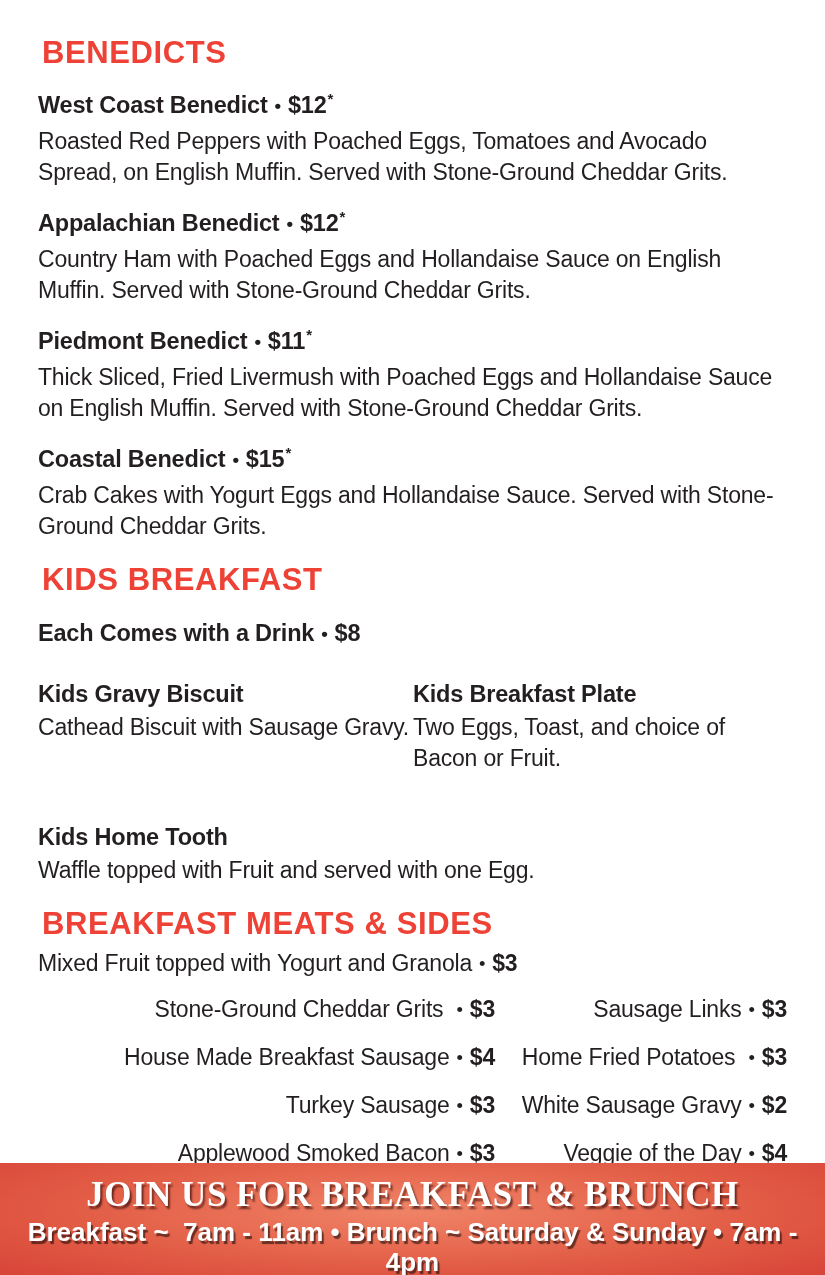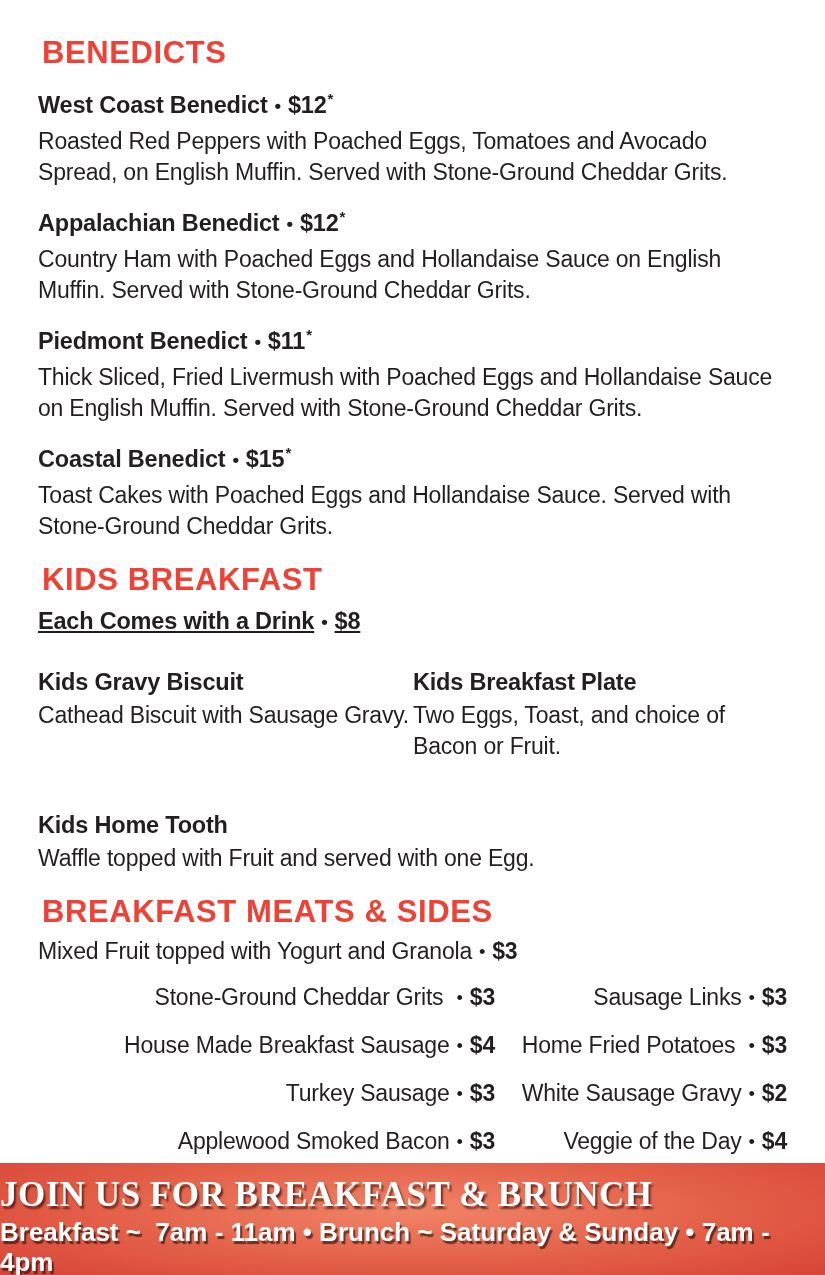--- a/index.html
+++ b/index.html
@@ -38,21 +38,21 @@
     line-height:31px;
     font-weight:400;
   }
   .bullet { font-size:0.8em; margin:0 7px; display:inline-block; transform:translateY(-1px); }
   .price { font-weight:700; }
   .note-mark {
     font-size:15px; font-weight:700;
     position:relative; top:-9px; margin-left:1px;
   }
 
-  .kids-note { font-size:23.5px; font-weight:700; line-height:28px; margin-top:12px;text-decoration:underline; }
+  .kids-note { font-size:23.5px; font-weight:700; line-height:28px; margin-top:24px; }
   .kids-grid {
     display:grid;
     grid-template-columns:375px 1fr;
     margin-top:32px;
   }
   .kids-item .item-desc { max-width:330px; }
   .kids-item-right .item-desc { max-width:390px; }
   .kids-sweet { margin-top:28px; }
   .kids-sweet .item-desc { max-width:700px; }
 
@@ -71,20 +71,21 @@
     margin-top:13px;
     max-width:755px;
   }
 
   .footer-banner {
     position:absolute;
     left:0; right:0; bottom:0;
     height:112px;
     background:radial-gradient(ellipse 130% 160% at 50% 42%,
       #F08467 0%, #E25C45 32%, #CD2E2C 72%, #C1202A 100%);
+    text-align:center;
     color:#FFFFFF;
   }
   .footer-title {
     font-family:"Liberation Serif", serif;
     font-size:35px;
     line-height:38px;
     font-weight:700;
     letter-spacing:0.5px;
     margin-top:13px;
     text-shadow:2px 3px 2px rgba(30,0,0,0.6);
@@ -125,21 +126,21 @@
       <div class="item-title">
         <span>Piedmont Benedict</span><span class="bullet">•</span><span class="price">$11</span><span class="note-mark">*</span>
       </div>
       <div class="item-desc">Thick Sliced, Fried Livermush with Poached Eggs and Hollandaise Sauce on English Muffin. Served with Stone-Ground Cheddar Grits.</div>
     </div>
 
     <div class="menu-item">
       <div class="item-title">
         <span>Coastal Benedict</span><span class="bullet">•</span><span class="price">$15</span><span class="note-mark">*</span>
       </div>
-      <div class="item-desc">Toast Cakes with Poached Eggs and Hollandaise Sauce. Served with Stone-Ground Cheddar Grits.</div>
+      <div class="item-desc">Crab Cakes with Yogurt Eggs and Hollandaise Sauce. Served with Stone-Ground Cheddar Grits.</div>
     </div>
 
     <h2 class="section-heading heading-kids">KIDS BREAKFAST</h2>
     <div class="kids-note">
       <span>Each Comes with a Drink</span><span class="bullet">•</span><span>$8</span>
     </div>
 
     <div class="kids-grid">
       <div class="menu-item kids-item-right">
         <div class="item-title">Kids Gravy Biscuit</div>

